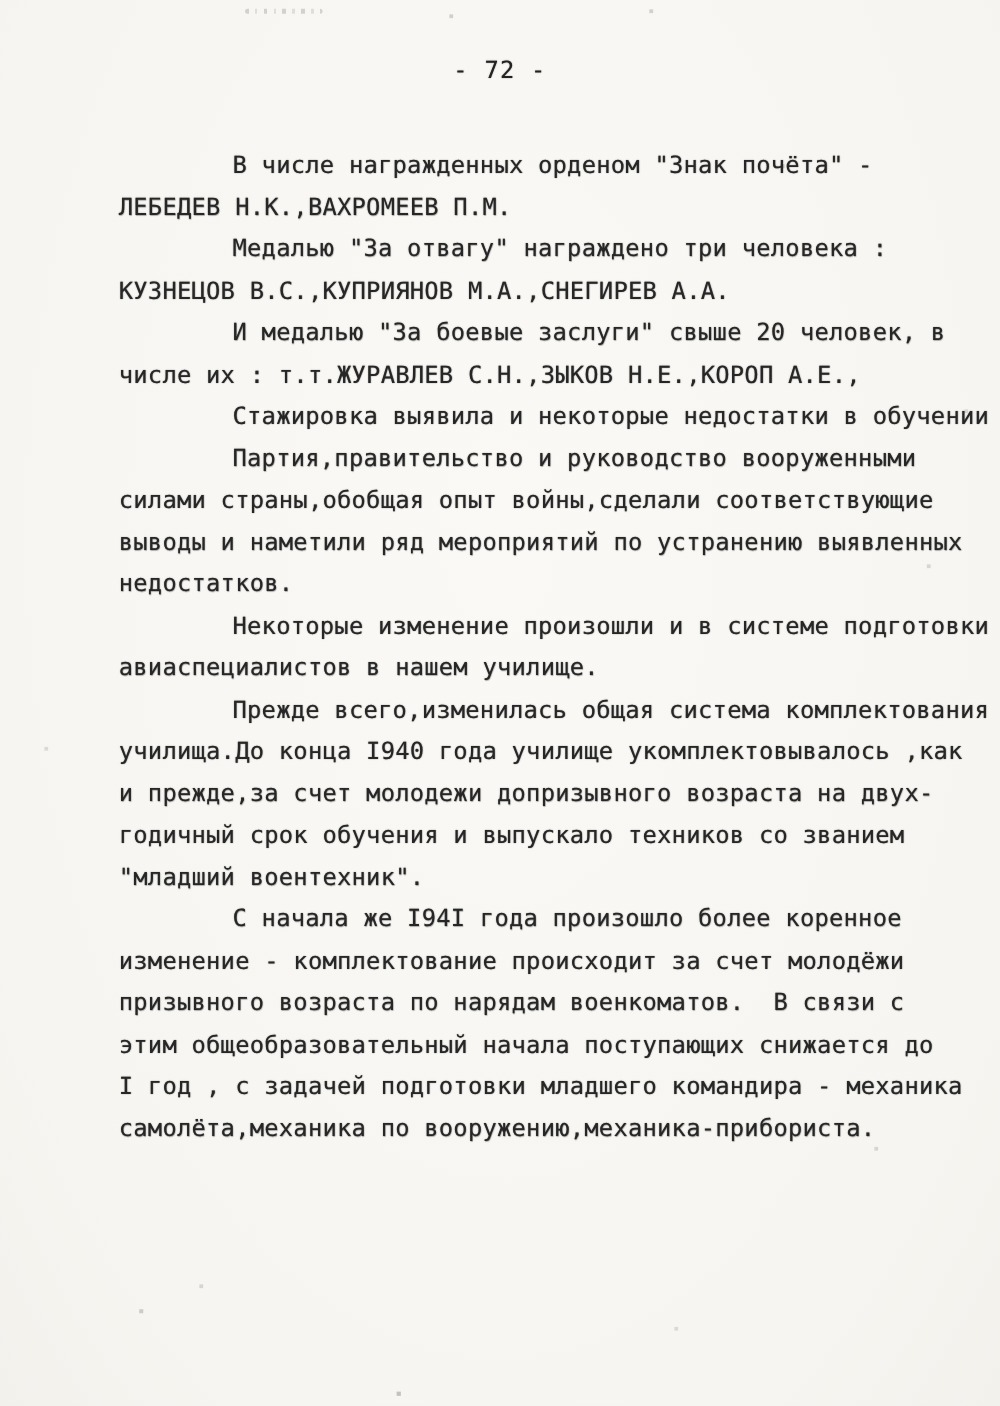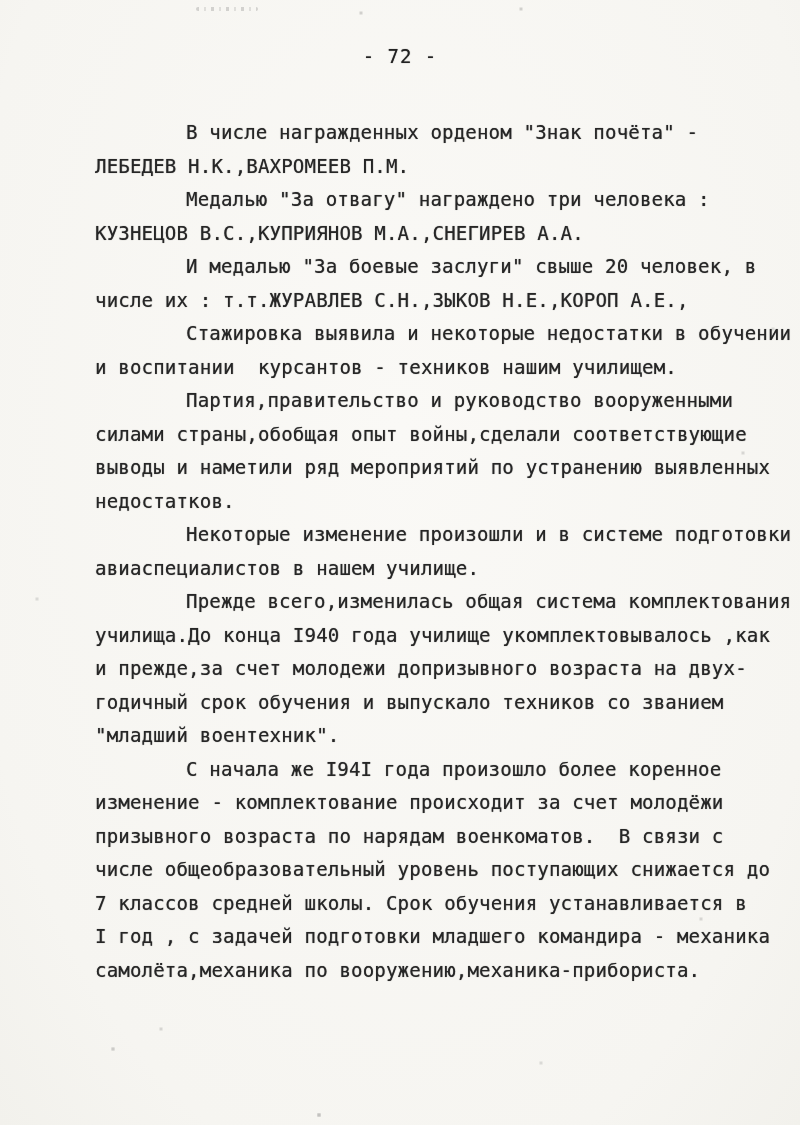--- a/index.html
+++ b/index.html
@@ -90,33 +90,31 @@
   <div class="speckles"></div>
   <div class="page-number">- 72 -</div>
   <div class="textblock">
       <div class="line indent">В числе награжденных орденом "Знак почёта" -</div>
       <div class="line">ЛЕБЕДЕВ Н.К.,ВАХРОМЕЕВ П.М.</div>
       <div class="line indent">Медалью "За отвагу" награждено три человека :</div>
       <div class="line">КУЗНЕЦОВ В.С.,КУПРИЯНОВ М.А.,СНЕГИРЕВ А.А.</div>
       <div class="line indent">И медалью "За боевые заслуги" свыше 20 человек, в</div>
       <div class="line">числе их : т.т.ЖУРАВЛЕВ С.Н.,ЗЫКОВ Н.Е.,КОРОП А.Е.,</div>
       <div class="line indent">Стажировка выявила и некоторые недостатки в обучении</div>
-      <div class="line">и воспитании  курсантов - техников нашим училищем.</div>
       <div class="line indent">Партия,правительство и руководство вооруженными</div>
       <div class="line">силами страны,обобщая опыт войны,сделали соответствующие</div>
       <div class="line">выводы и наметили ряд мероприятий по устранению выявленных</div>
       <div class="line">недостатков.</div>
       <div class="line indent">Некоторые изменение произошли и в системе подготовки</div>
       <div class="line">авиаспециалистов в нашем училище.</div>
       <div class="line indent">Прежде всего,изменилась общая система комплектования</div>
       <div class="line">училища.До конца I940 года училище укомплектовывалось ,как</div>
       <div class="line">и прежде,за счет молодежи допризывного возраста на двух-</div>
       <div class="line">годичный срок обучения и выпускало техников со званием</div>
       <div class="line">"младший воентехник".</div>
       <div class="line indent">С начала же I94I года произошло более коренное</div>
       <div class="line">изменение - комплектование происходит за счет молодёжи</div>
       <div class="line">призывного возраста по нарядам военкоматов.  В связи с</div>
-      <div class="line">числе общеобразовательный уровень поступающих снижается до</div>
-      <div class="line">7 классов средней школы. Срок обучения устанавливается в</div>
+      <div class="line">этим общеобразовательный начала поступающих снижается до</div>
       <div class="line">I год , с задачей подготовки младшего командира - механика</div>
       <div class="line">самолёта,механика по вооружению,механика-прибориста.</div>
     </div>
 </div>
 
 </body></html>

